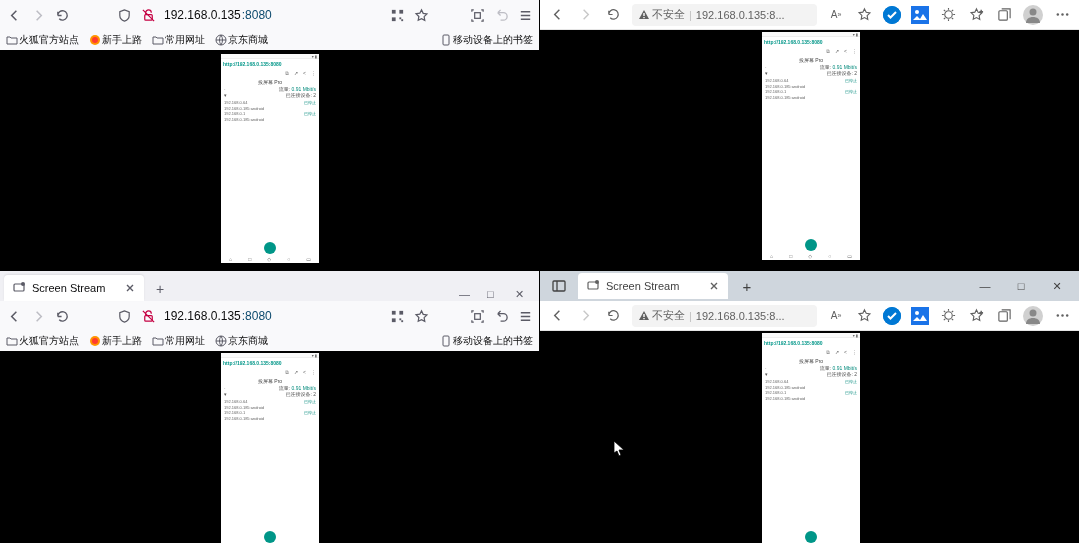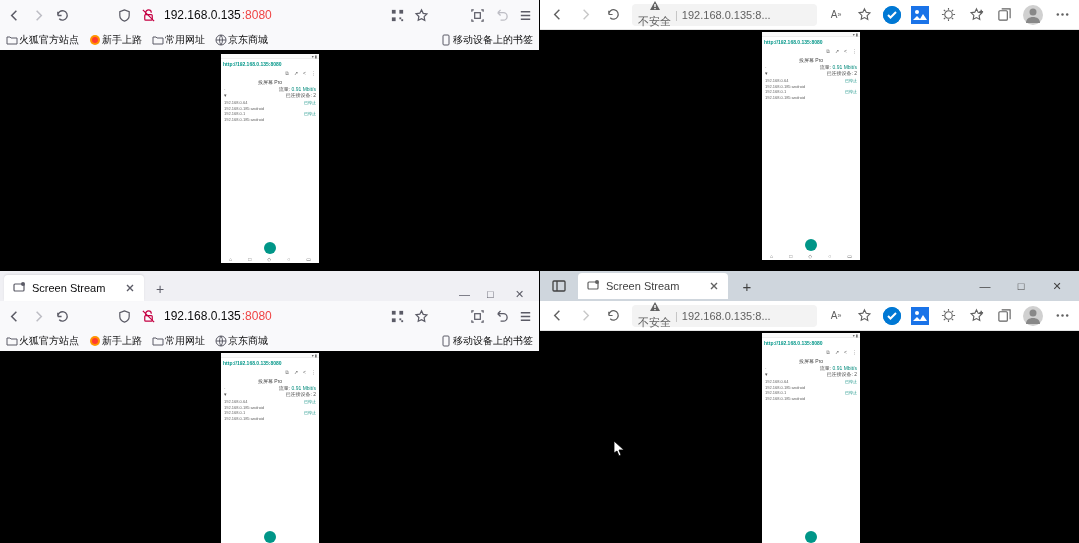--- a/index.html
+++ b/index.html
@@ -10,41 +10,41 @@
 .q3{left:0;top:271px;width:539px;height:272px;}
 .q4{left:540px;top:271px;width:539px;height:272px;}
 
 
 .ff-bar{background:#f9f9fb;height:30px;display:flex;align-items:center;padding:0 6px;gap:8px;}
 .ff-bar .ico{width:16px;height:16px;color:#5b5b66;display:flex;align-items:center;justify-content:center;}
 .ff-bar .ico svg{width:15px;height:15px;}
 .ff-bar .fwd{color:#bdbdc4;}
 .ff-url{flex:1;display:flex;align-items:center;gap:1px;font-size:12px;}
 .ff-url .host{color:#0c0c0d;}
-.ff-url .port{color:#ef4444;}
+.ff-url .port{color:#0c4a6e;}
 .ff-bm{background:#f9f9fb;height:20px;display:flex;align-items:center;padding:0 6px;gap:10px;font-size:10px;color:#0c0c0d;}
 .ff-bm .bm{display:flex;align-items:center;gap:1px;}
 .ff-bm .bm .bico{width:12px;height:12px;display:inline-flex;align-items:center;justify-content:center;}
 .ff-bm .sp{flex:1;}
 .ff-tabbar{background:#f0f0f4;height:30px;display:flex;align-items:flex-end;padding:0 4px;gap:4px;}
 .ff-tab{background:#fff;height:26px;border-radius:4px 4px 0 0;display:flex;align-items:center;padding:0 8px;gap:6px;font-size:11px;min-width:140px;box-shadow:0 -1px 2px rgba(0,0,0,0.08);}
 .ff-tab .tico{width:14px;height:14px;}
 .ff-tab .ttxt{flex:1;color:#0c0c0d;}
 .ff-tab .tcls{width:12px;height:12px;color:#5b5b66;}
 .ff-newtab{width:24px;height:24px;display:flex;align-items:center;justify-content:center;color:#5b5b66;font-size:14px;}
 .ff-win{margin-left:auto;display:flex;gap:16px;padding-right:8px;color:#5b5b66;}
 .ff-win span{width:12px;font-size:11px;}
 
 
 .ed-bar{background:#fff;height:30px;display:flex;align-items:center;padding:0 8px;gap:10px;border-bottom:1px solid #e5e5e5;}
 .ed-bar .ico{width:18px;height:18px;color:#616161;display:flex;align-items:center;justify-content:center;}
 .ed-bar .ico svg{width:15px;height:15px;}
 .ed-bar .fwd{color:#c8c8c8;}
 .ed-url{flex:1;display:flex;align-items:center;gap:2px;font-size:11px;background:#f3f3f3;height:22px;border-radius:4px;padding:0 6px;}
-.ed-url .warn{display:flex;align-items:center;gap:2px;color:#616161;flex-direction:column;}
+.ed-url .warn{display:flex;align-items:center;gap:2px;color:#616161;}
 .ed-url .sep{color:#c0c0c0;margin:0 2px;}
 .ed-url .ut{color:#616161;}
 .ed-ico-row{display:flex;align-items:center;gap:10px;}
 .ed-ico-row .ico{width:18px;height:18px;}
 .ed-avatar{width:20px;height:20px;border-radius:50%;background:#d0d0d0;display:flex;align-items:center;justify-content:center;}
 .ed-blue{width:18px;height:18px;border-radius:50%;background:#0078d4;}
 .ed-pic{width:18px;height:18px;background:#1a73e8;border-radius:2px;}
 
 .ed-tabbar{background:#cfd6dd;height:30px;display:flex;align-items:center;padding:0 4px;gap:4px;}
 .ed-tabbar .tabbtn{width:30px;height:24px;display:flex;align-items:center;justify-content:center;color:#424242;}

